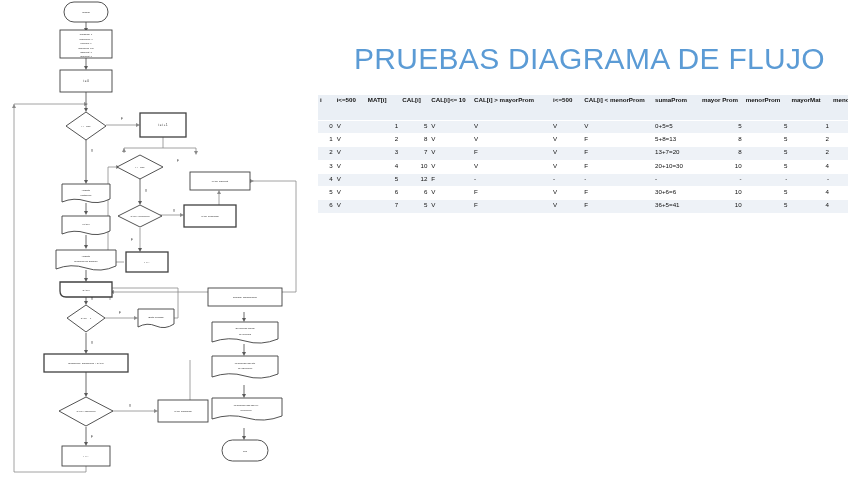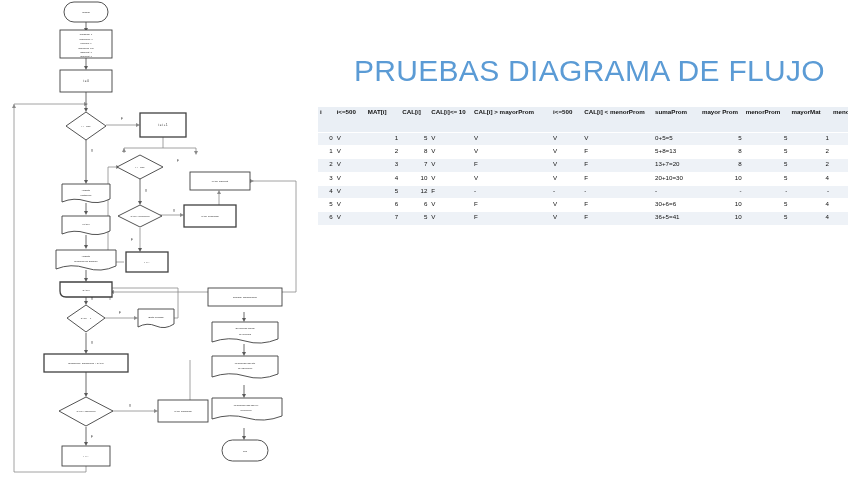--- a/index.html
+++ b/index.html
@@ -26,21 +26,21 @@
     text-anchor:middle; dominant-baseline:middle;
   }
   .fc-txt-sm { font-size:2.5px; }
   .fc-txt-xs { font-size:2.1px; }
   .fc-lbl {
     font-family:"Liberation Sans", sans-serif;
     font-size:3px; fill:#1a1a1a; text-anchor:middle;
   }
 
   
-  #right-panel { position:absolute; left:310px; top:12px; width:538px; height:372px; }
+  #right-panel { position:absolute; left:310px; top:0; width:538px; height:372px; }
 
   #slide-title {
     position:absolute;
     left:44px; top:42px;
     width:500px;
     font-size:30px;
     font-weight:normal;
     color:#5b9bd5;
     letter-spacing:0.3px;
     white-space:nowrap;

